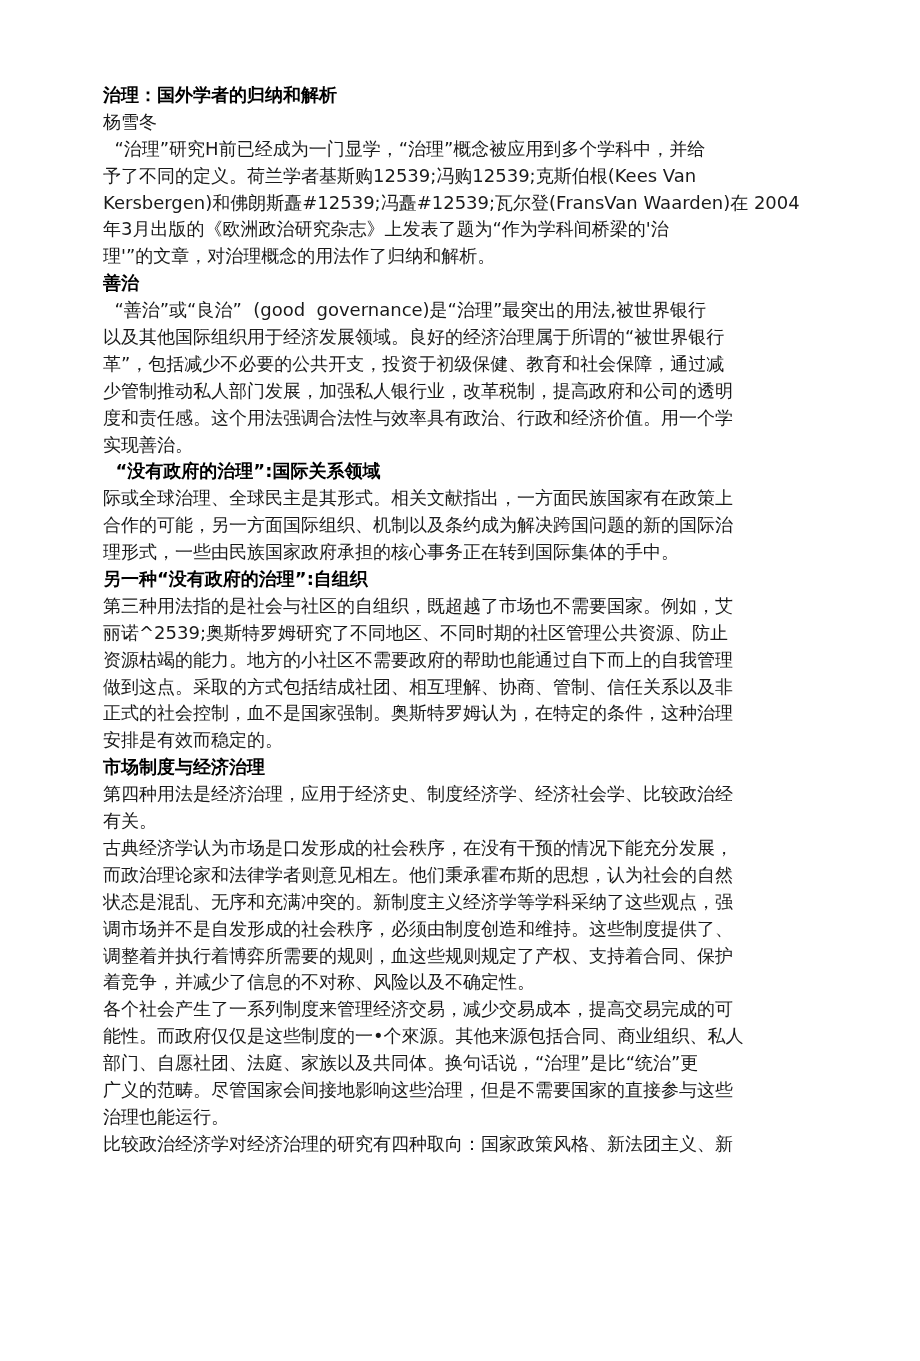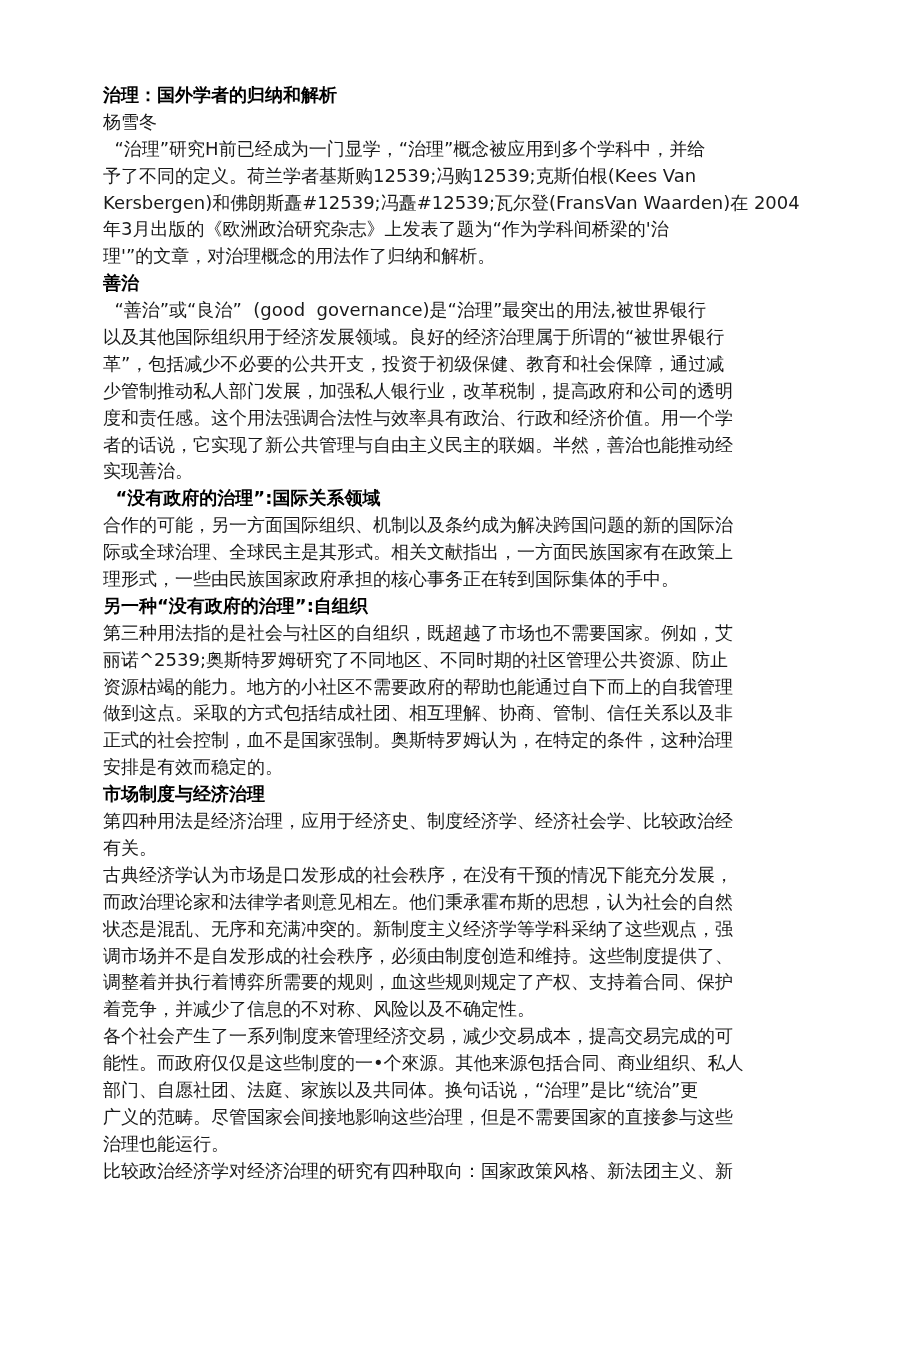--- a/index.html
+++ b/index.html
@@ -32,28 +32,27 @@
     <div class="line">理'”的文章，对治理概念的用法作了归纳和解析。</div>
   </div>
 
   <div class="line bold">善治</div>
   <div>
     <div class="line">  “善治”或“良治”  (good  governance)是“治理”最突出的用法,被世界银行</div>
     <div class="line">以及其他国际组织用于经济发展领域。良好的经济治理属于所谓的“被世界银行</div>
     <div class="line">革”，包括减少不必要的公共开支，投资于初级保健、教育和社会保障，通过减</div>
     <div class="line">少管制推动私人部门发展，加强私人银行业，改革税制，提高政府和公司的透明</div>
     <div class="line">度和责任感。这个用法强调合法性与效率具有政治、行政和经济价值。用一个学</div>
-    <div class="line">者的话说，它实现了新公共管理与自由主义民主的联姻。半然，善治也能推动经</div>
     <div class="line">实现善治。</div>
   </div>
 
   <div class="line bold">  “没有政府的治理”:国际关系领域</div>
   <div>
+    <div class="line">际或全球治理、全球民主是其形式。相关文献指出，一方面民族国家有在政策上</div>
     <div class="line">合作的可能，另一方面国际组织、机制以及条约成为解决跨国问题的新的国际治</div>
-    <div class="line">际或全球治理、全球民主是其形式。相关文献指出，一方面民族国家有在政策上</div>
     <div class="line">理形式，一些由民族国家政府承担的核心事务正在转到国际集体的手中。</div>
   </div>
 
   <div class="line bold">另一种“没有政府的治理”:自组织</div>
   <div>
     <div class="line">第三种用法指的是社会与社区的自组织，既超越了市场也不需要国家。例如，艾</div>
     <div class="line">丽诺^2539;奥斯特罗姆研究了不同地区、不同时期的社区管理公共资源、防止</div>
     <div class="line">资源枯竭的能力。地方的小社区不需要政府的帮助也能通过自下而上的自我管理</div>
     <div class="line">做到这点。采取的方式包括结成社团、相互理解、协商、管制、信任关系以及非</div>
     <div class="line">正式的社会控制，血不是国家强制。奥斯特罗姆认为，在特定的条件，这种治理</div>

